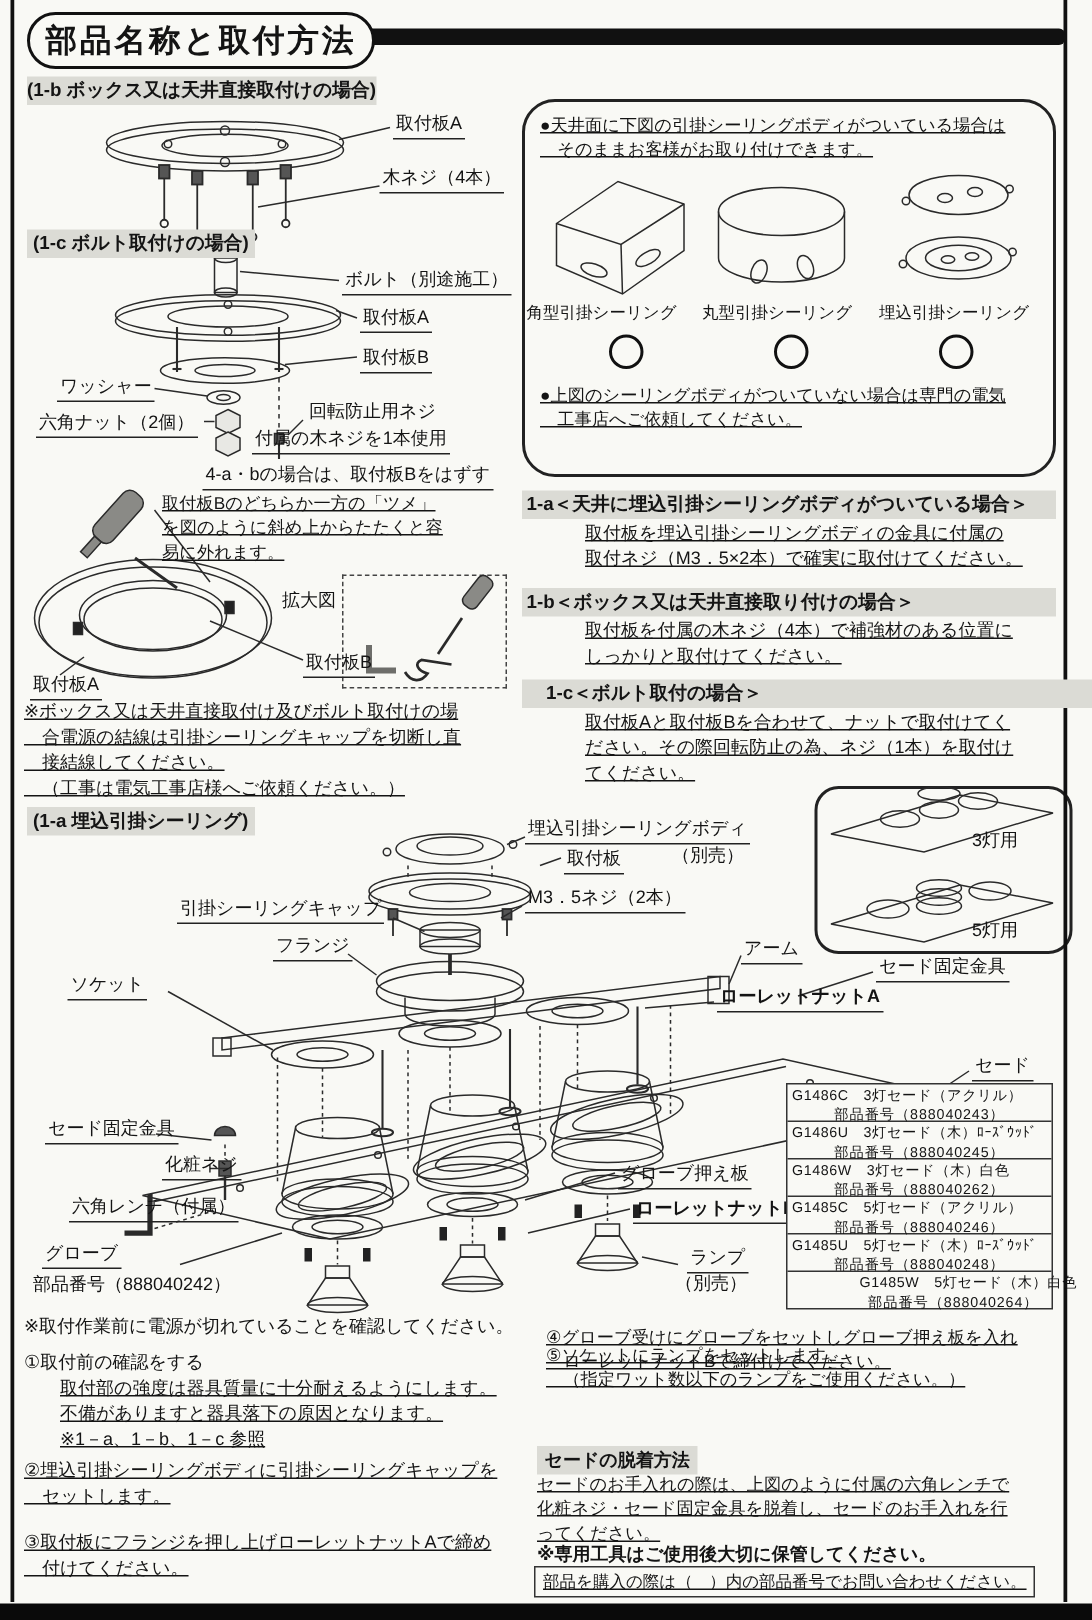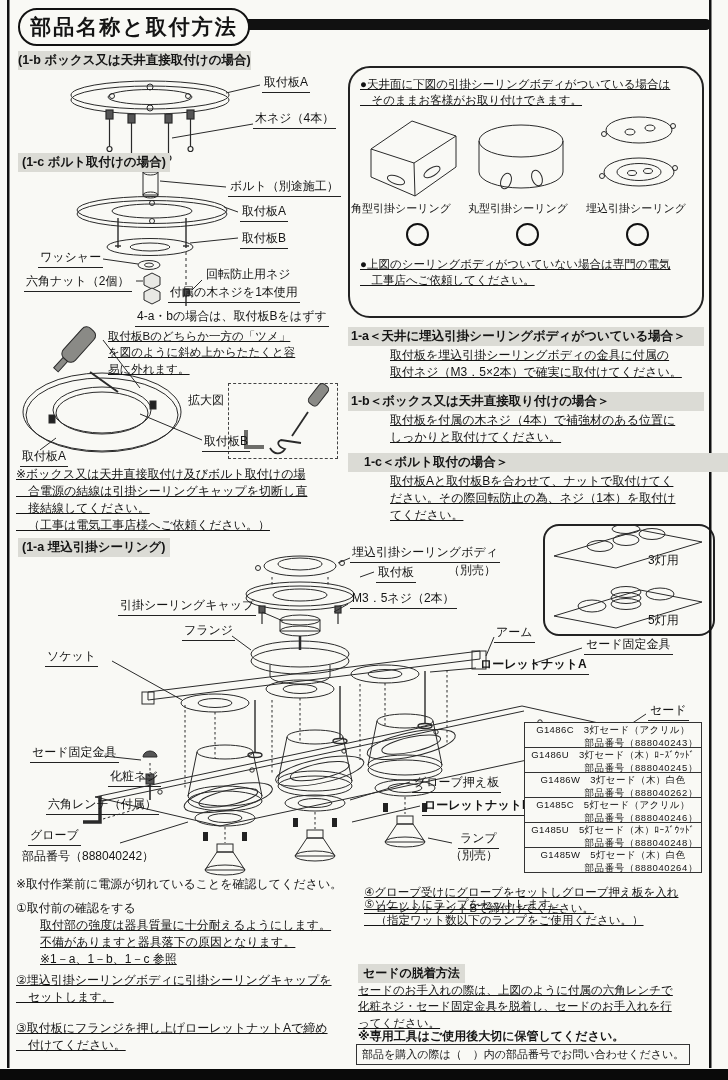--- a/index.html
+++ b/index.html
@@ -9,25 +9,25 @@
   .p{white-space:pre-line;line-height:1.42;text-decoration:underline;}
   .b{font-weight:bold;}
   .hl{background:#dbdbd5;}
   .u{border-bottom:1.3px solid #222;padding:0 2px 1px 2px;}
   .s11{font-size:11px;} .s115{font-size:11.5px;} .s12{font-size:12px;} .s125{font-size:12.5px;}
   .title-pill{display:flex;align-items:center;justify-content:center;border:2.5px solid #111;
               border-radius:19px;font-size:21px;font-weight:bold;letter-spacing:2px;background:#f9f9f5;}
   .rbox{border:2px solid #222;border-radius:22px;}
   .tbl{border:1.5px solid #333;background:#f9f9f5;}
   .tbl-row{border-bottom:1.2px solid #333;padding:1px 3px 2px 3px;height:21px;}
-  .tbl-row:last-child{border-bottom:none;}
-  .tbl-code{font-size:9.5px;letter-spacing:0.4px;white-space:nowrap;text-align:center;}
-  .tbl-part{font-size:9.5px;text-align:right;letter-spacing:0.6px;white-space:nowrap;}
+  .tbl-row:last-child{border-bottom:none;margin-left:45px;}
+  .tbl-code{font-size:9.5px;letter-spacing:0.4px;white-space:nowrap;}
+  .tbl-part{font-size:9.5px;text-align:center;letter-spacing:0.6px;white-space:nowrap;}
   .circ{width:19px;height:19px;border:2.5px solid #111;border-radius:50%;}
-  .pbox{border:1.5px solid #333;padding:2px 5px;}
+  .pbox{border:1.5px solid #333;padding:2px 5px;text-decoration:underline;}
   svg{display:block;}
 </style>
 </head>
 <body>
 
 <div class="page">
 
   <svg class="a" style="left:0;top:0;z-index:1;pointer-events:none" width="728" height="1080" stroke="#2a2a2a" stroke-width="1" fill="none">
 
     <rect x="7" y="0" width="2.5" height="1068" fill="#111" stroke="none"></rect>

